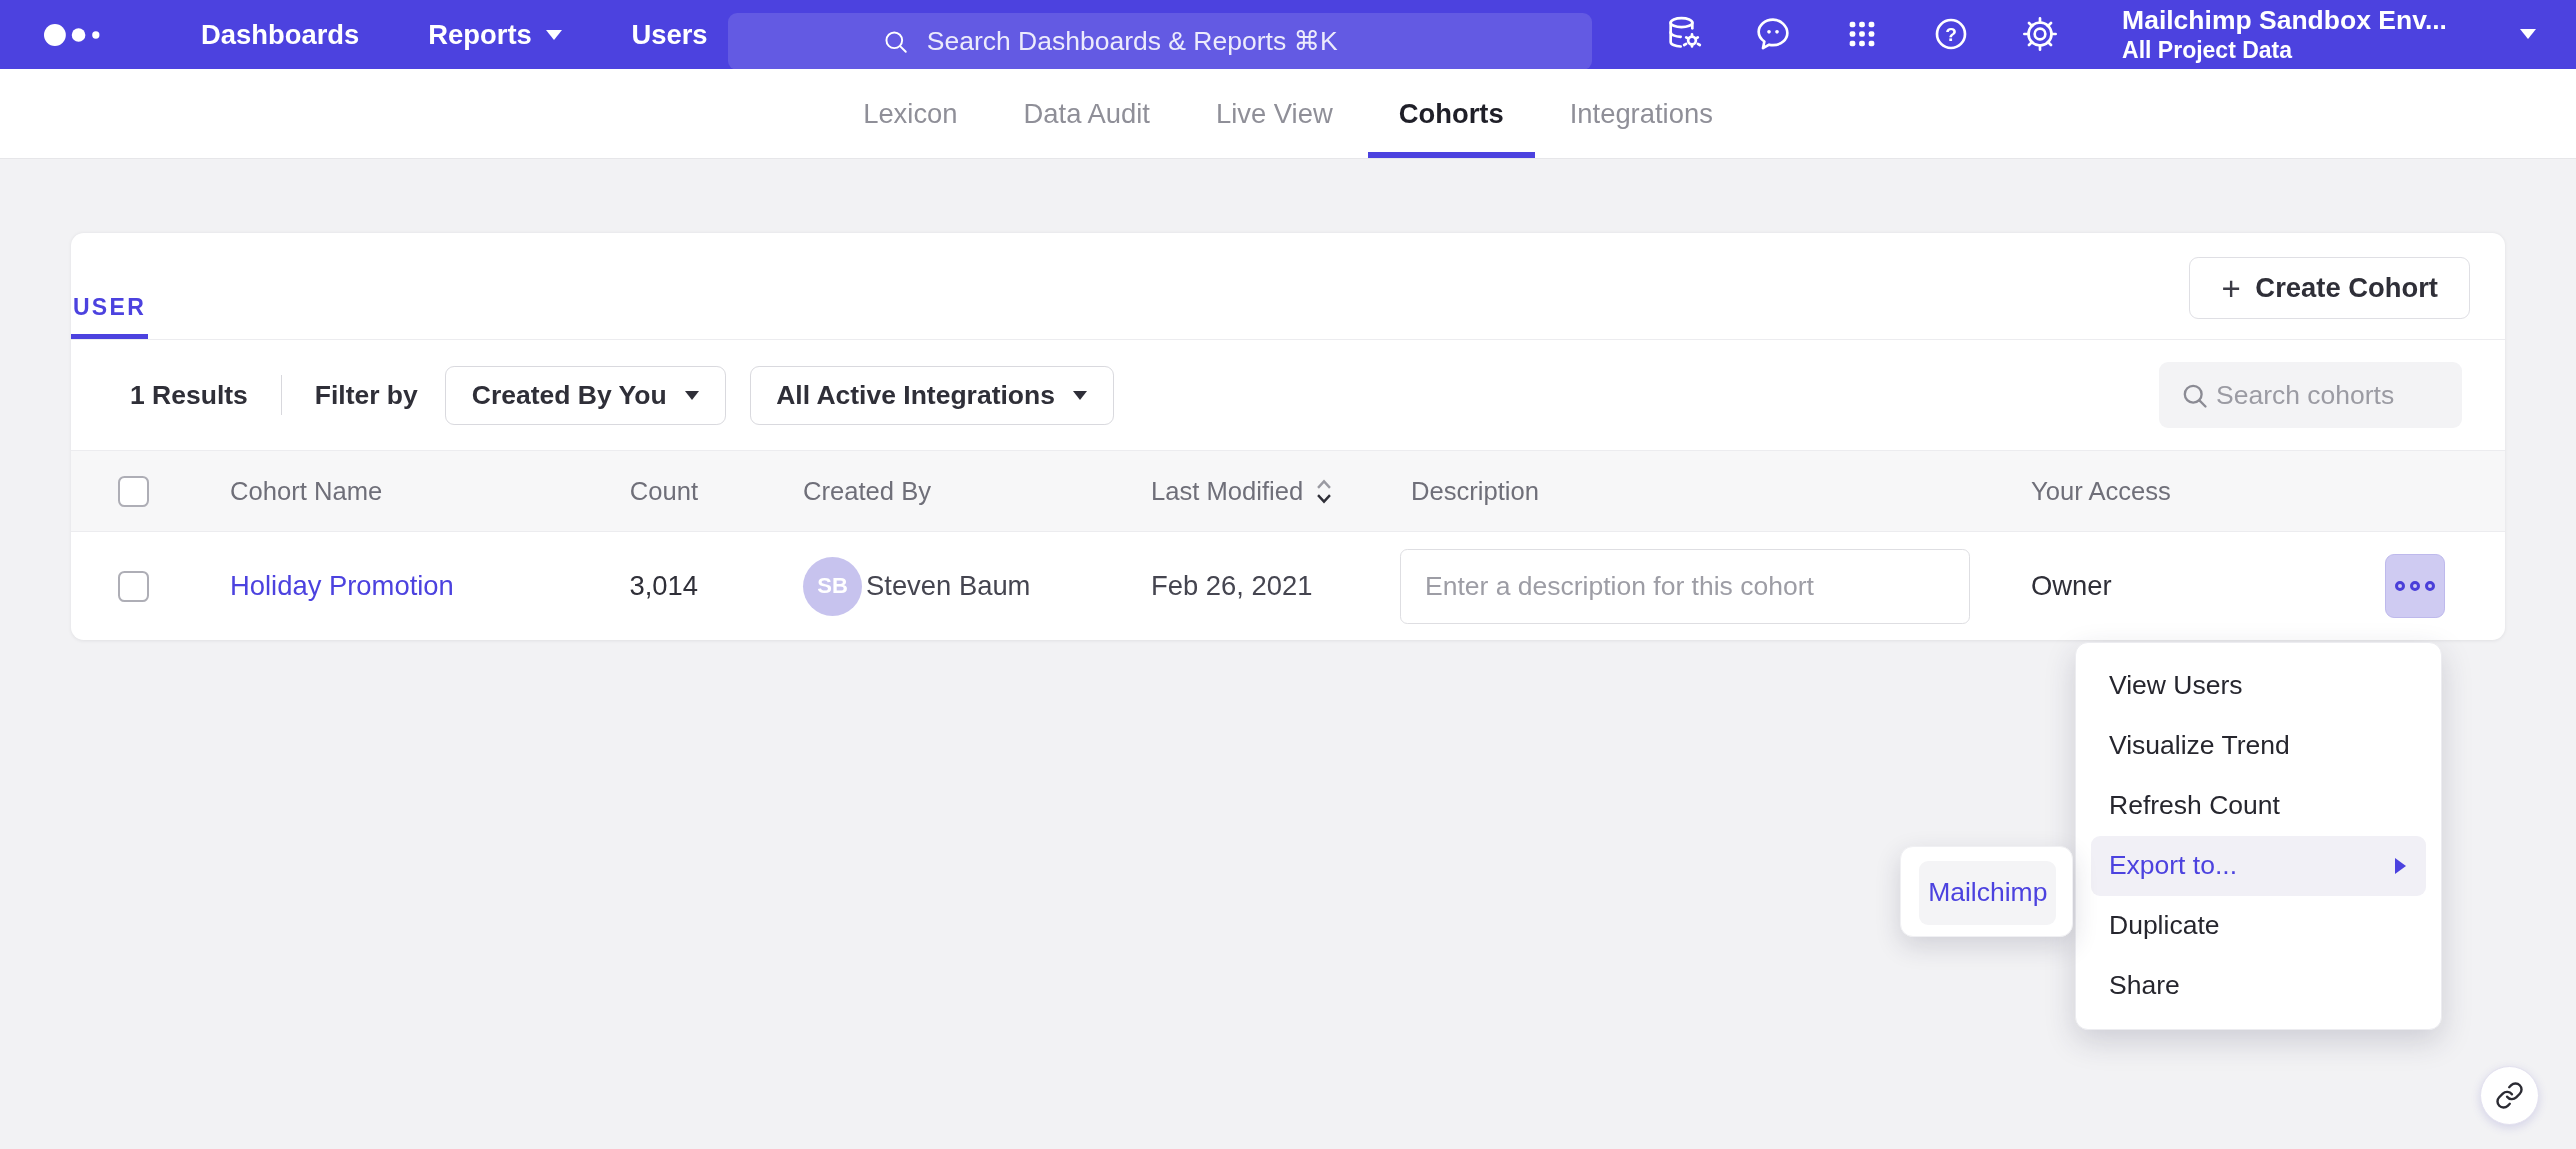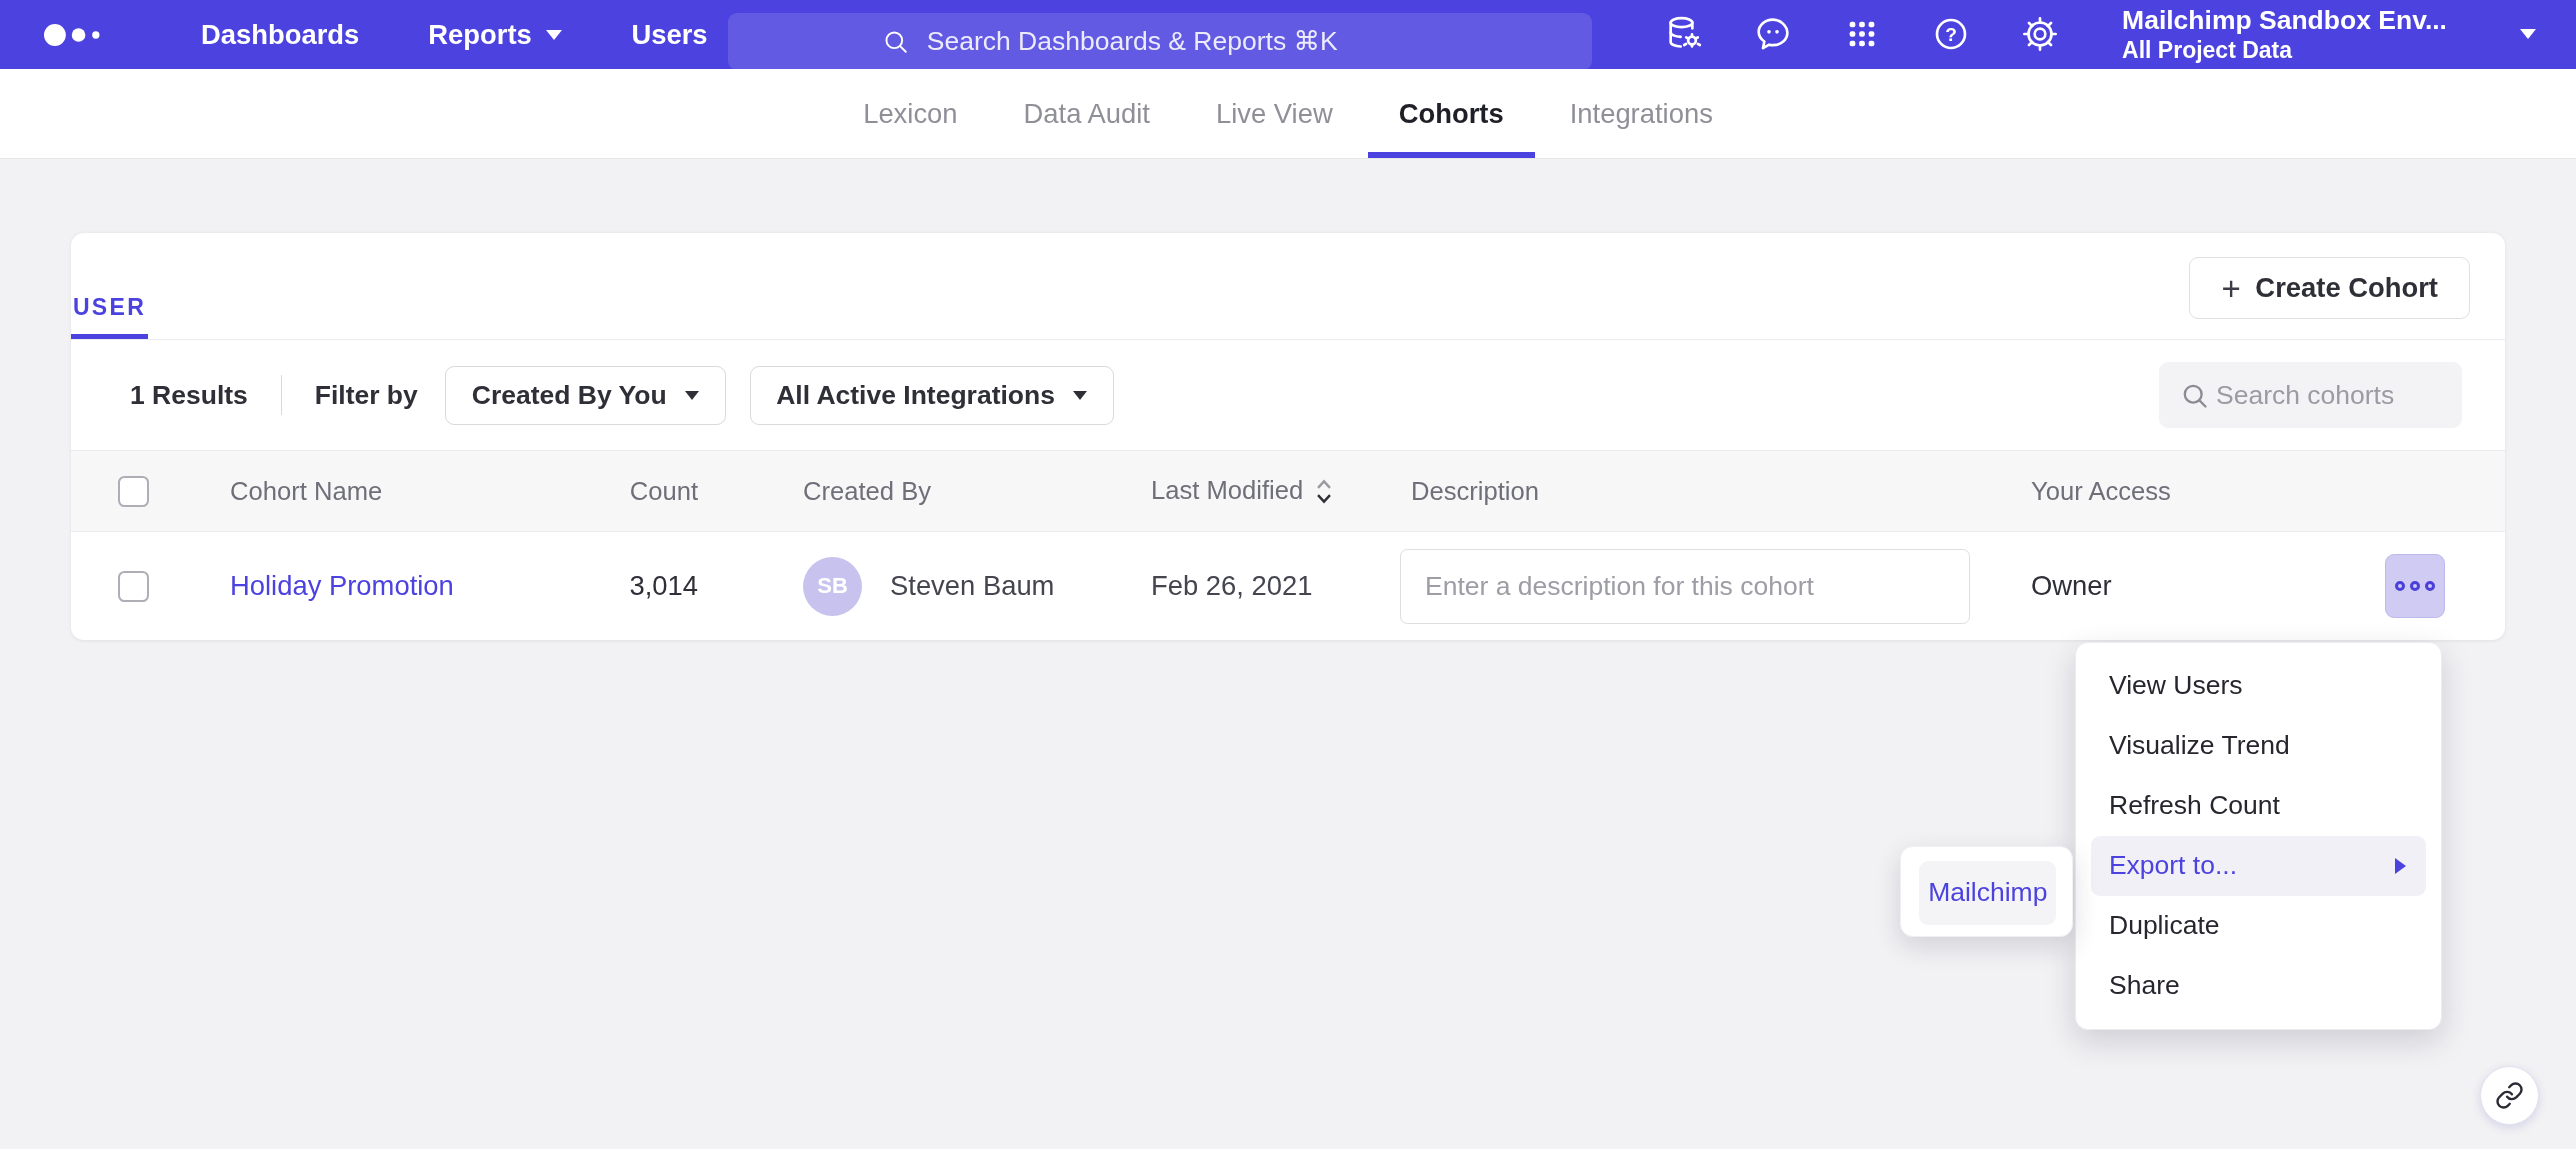--- a/index.html
+++ b/index.html
@@ -95,33 +95,33 @@
   
   .tgrid {
     display:grid;
     grid-template-columns:112px 335px 219px 367px 249px 631px 353px 1fr;
     align-items:center; padding-left:47px;
   }
   .thead {
     height:82px; background:#f7f7f8; border-top:0.9px solid #ececef; border-bottom:0.9px solid #ececef;
     font-size:25.6px; color:#6f6f79; font-weight:500;
   }
-  .th { display:flex; }
+  .th { display:flex; align-items:center; }
   .th.count { justify-content:flex-end; padding-right:86px; }
   .th.created { padding-left:19px; }
   .th.desc { padding-left:11px; }
   .sort-icon { margin-left:11px; display:flex; }
   .trow { height:108px; font-size:27.4px; }
   .td { display:flex; align-items:center; }
   .checkbox {
     width:31px; height:31px; border:2.7px solid #aeaeb6; border-radius:6.4px; background:#fff; cursor:pointer;
   }
   .cohort-link { color:#4c42df; font-weight:500; cursor:pointer; }
   .td.count { justify-content:flex-end; padding-right:86px; color:#2f2f38; }
-  .td.created { padding-left:19px; gap:28px; color:#454550; }
+  .td.created { padding-left:19px; gap:4px; color:#454550; }
   .avatar {
     width:59px; height:59px; border-radius:50%; background:#c7c3ee; color:#fff;
     font-size:22px; font-weight:700; display:flex; align-items:center; justify-content:center;
   }
   .td.modified { color:#454550; }
   .desc-input {
     width:570px; height:75px; border:0.9px solid #dedee2; border-radius:7.3px; padding:0 24px;
     font-family:Liberation Sans, sans-serif; font-size:26.5px; color:#2f2f38; outline:none;
   }
   .desc-input::placeholder { color:#9d9da5; opacity:1; }

